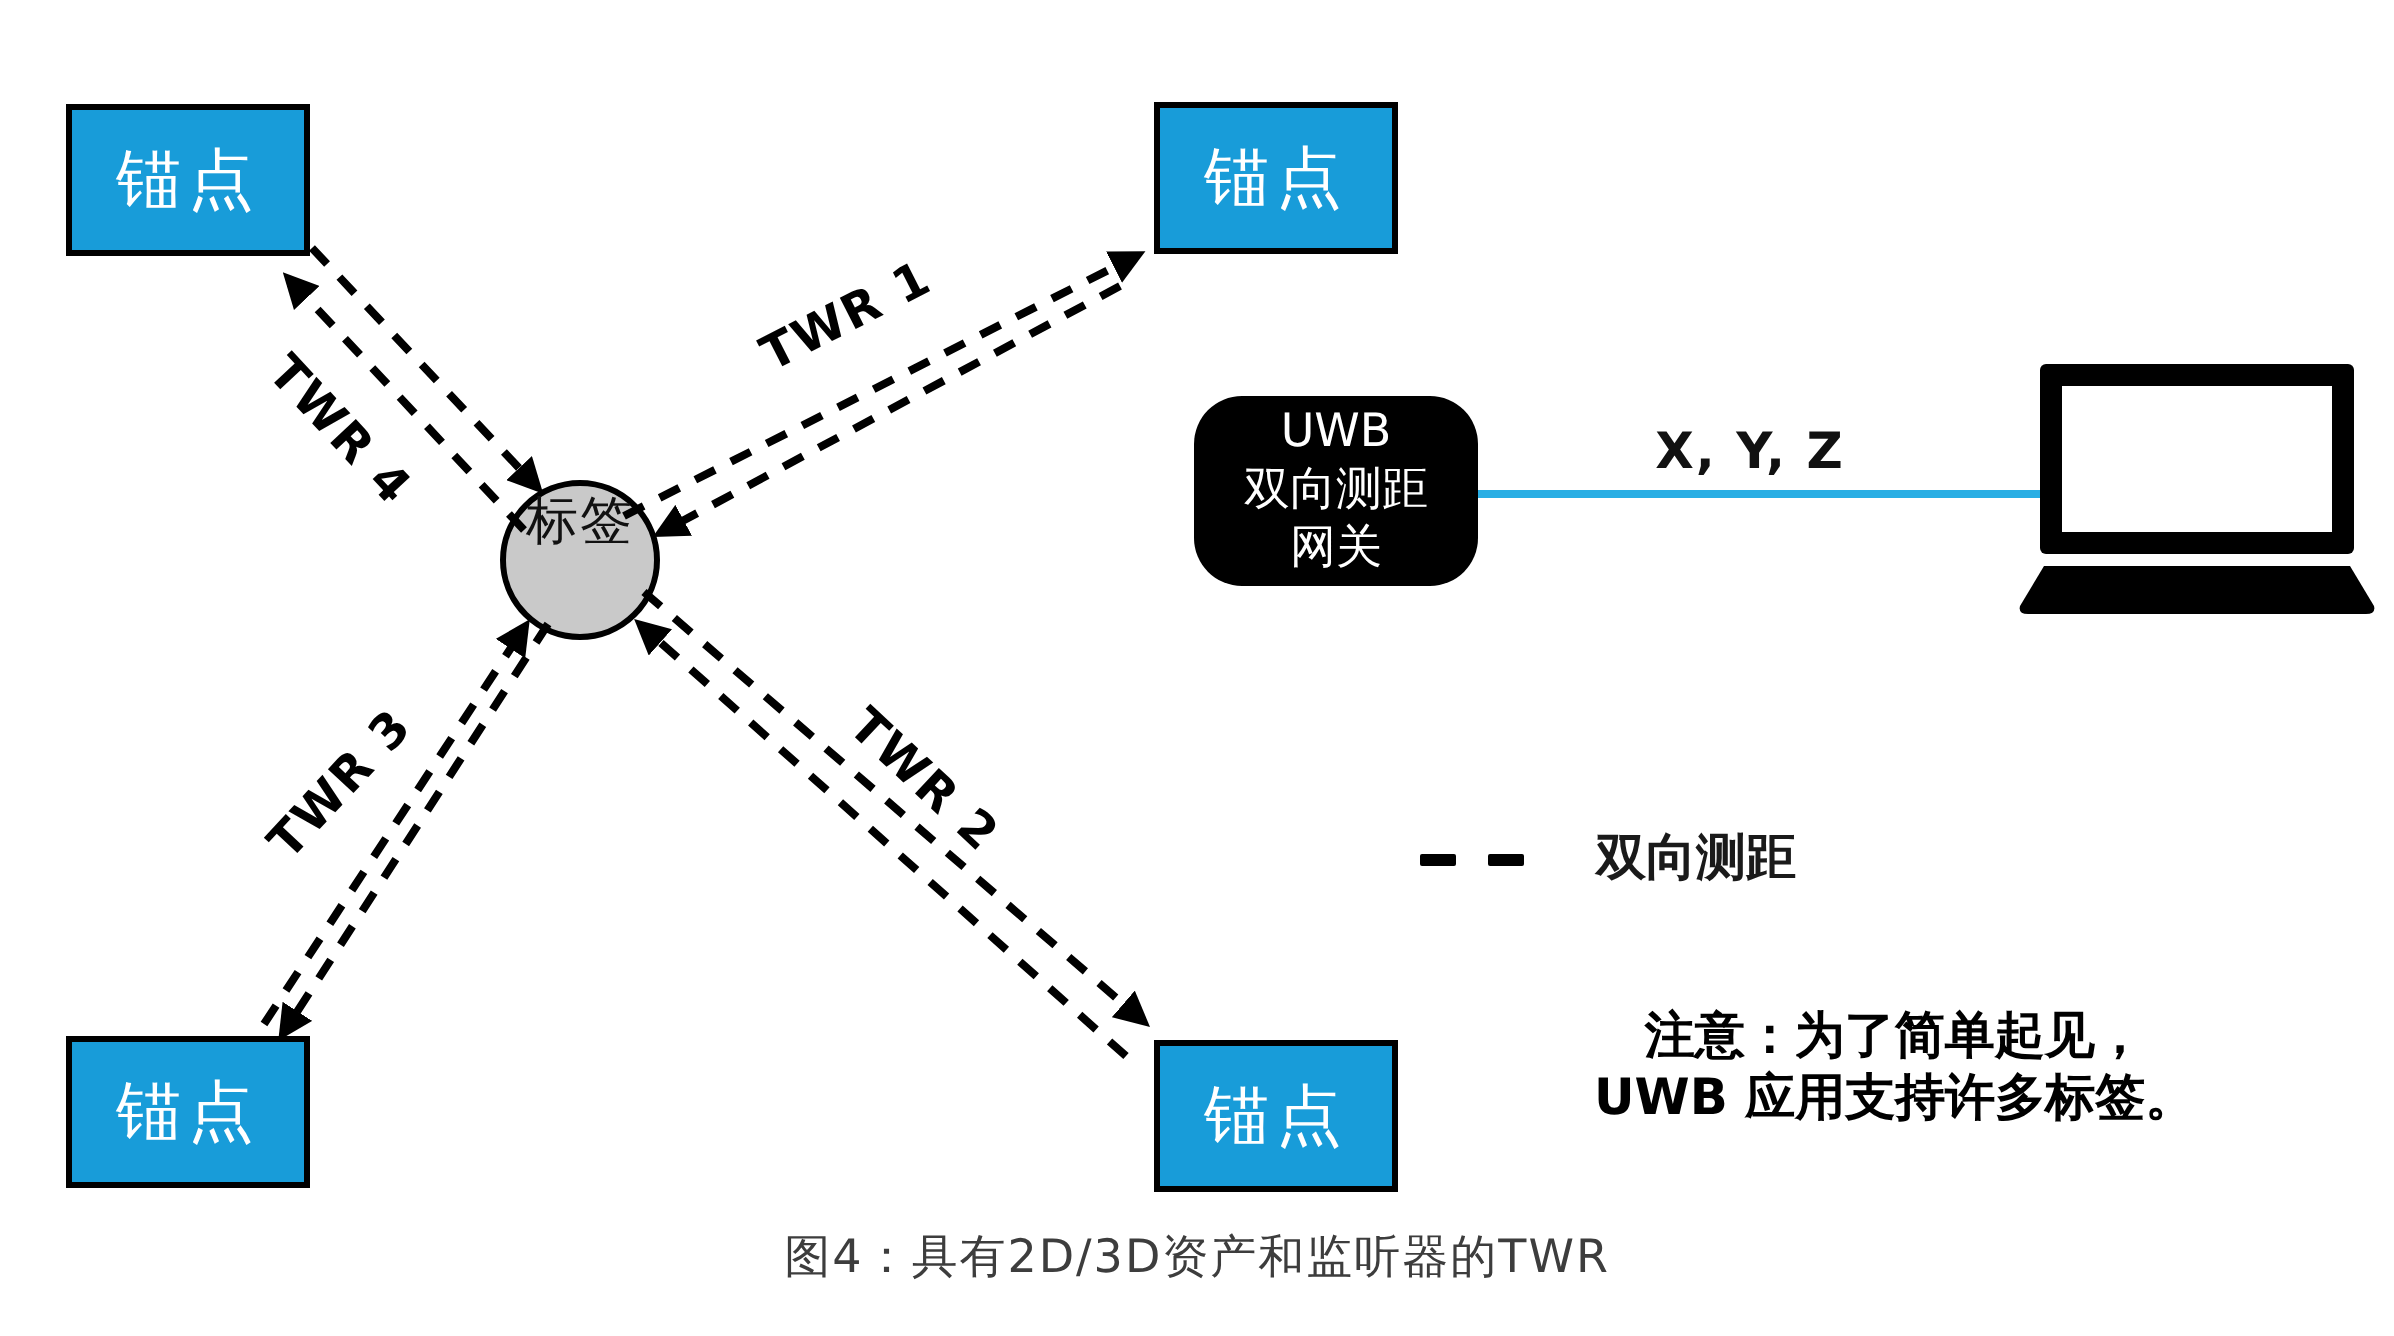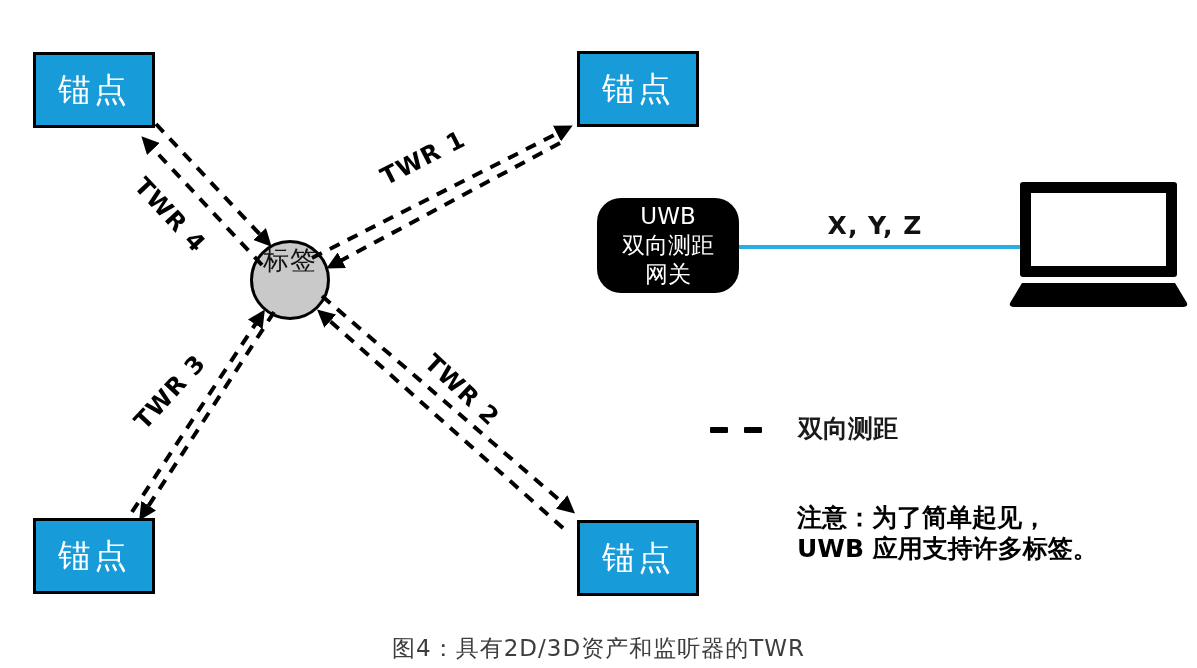--- a/index.html
+++ b/index.html
@@ -55,24 +55,24 @@
   .laptop .screen{fill:#fff;}
 
   
   .legend{position:absolute;left:710px;top:386px;display:flex;align-items:flex-start;margin-top:26px;}
   .legend-dashes{display:flex;gap:16px;margin-top:15px;}
   .legend-dashes .dash{width:18px;height:6px;background:var(--dashed-line);border-radius:1px;}
   .legend-text{margin-left:36px;font-size:25px;line-height:33px;font-weight:600;color:#1a1a1a;}
 
   
   .note{position:absolute;left:797px;top:502px;font-size:25px;line-height:31px;
-    font-weight:bold;color:#000;}
+    font-weight:bold;color:#000;text-align:center;}
 
   
-  .caption{position:absolute;left:0;top:633px;width:1197px;text-align:center;
+  .caption{position:absolute;left:0;top:613px;width:1197px;text-align:center;
     font-size:23px;font-weight:500;color:var(--caption-text);letter-spacing:1px;}
 </style>
 </head>
 <body>
 
 <div class="stage">
 
   <svg class="links" width="1197" height="668" viewBox="0 0 1197 668">
     <defs>
       <marker id="arrow" viewBox="0 0 10 10" refX="7" refY="5" markerWidth="4.4" markerHeight="4.4" orient="auto">

